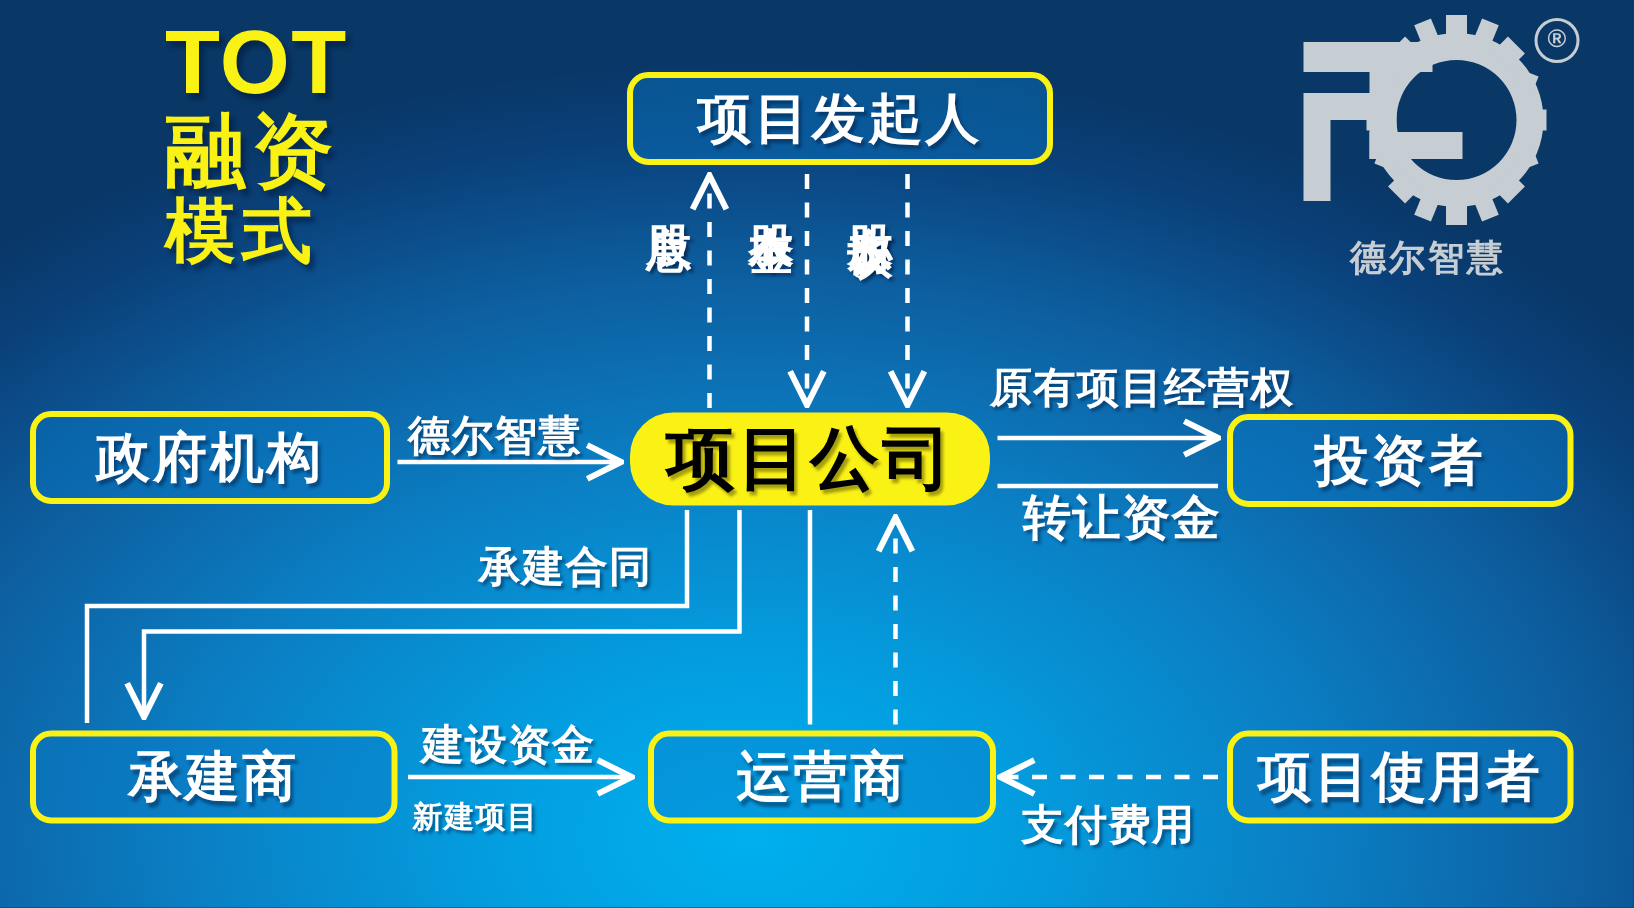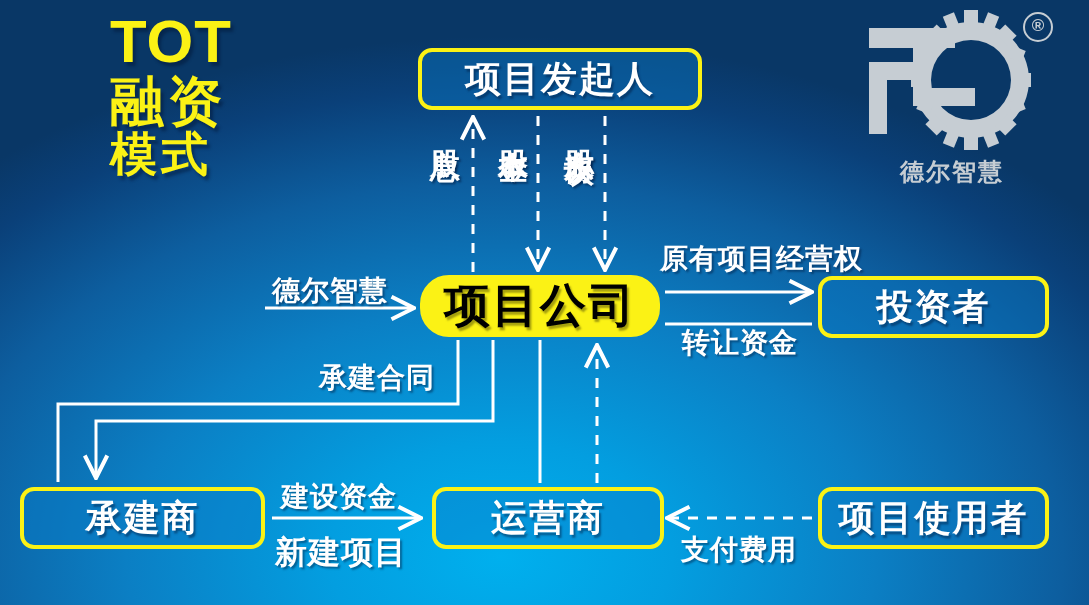--- a/index.html
+++ b/index.html
@@ -145,20 +145,23 @@
 
     <line x1="272" y1="518" x2="421" y2="518" stroke="#ffffff" stroke-width="3" marker-end="url(#ah)"></line>
 
     <line x1="812" y1="518" x2="667" y2="518" stroke="#ffffff" stroke-width="3" stroke-dasharray="10 9" marker-end="url(#ah)"></line>
   </svg>
 
   <div class="node blue" style="left:418px;top:48px;width:284px;height:62px;font-size:36px;">
     <span>项目发起人</span>
   </div>
 
+  <div class="node blue" style="left:20px;top:274px;width:240px;height:62px;font-size:36px;">
+    <span>政府机构</span>
+  </div>
 
   <div class="node yellow" style="left:420px;top:275px;width:240px;height:62px;font-size:46px;border-radius:29px;">
     <span>项目公司</span>
   </div>
 
   <div class="node blue" style="left:818px;top:276px;width:231px;height:62px;font-size:36px;">
     <span>投资者</span>
   </div>
 
   <div class="node blue" style="left:20px;top:487px;width:245px;height:62px;font-size:36px;">
@@ -176,23 +179,23 @@
   <div class="vlbl" style="left:424px;top:125px;font-size:30px;">股息</div>
 
   <div class="vlbl" style="left:492px;top:125px;font-size:30px;">股本金</div>
 
   <div class="vlbl" style="left:558px;top:125px;font-size:30px;">股东协议</div>
 
   <div class="lbl" style="left:272px;top:272px;font-size:28px;">德尔智慧</div>
 
   <div class="lbl" style="left:660px;top:240px;font-size:28px;">原有项目经营权</div>
 
-  <div class="lbl" style="left:682px;top:324px;font-size:28px;text-align:center;">转让资金</div>
+  <div class="lbl" style="left:682px;top:324px;font-size:32px;text-align:center;">转让资金</div>
 
   <div class="lbl" style="left:274px;top:359px;font-size:28px;margin-left:45px;">承建合同</div>
 
   <div class="lbl" style="left:281px;top:434px;font-size:28px;margin-top:44px;">建设资金</div>
 
-  <div class="lbl" style="left:275px;top:531px;font-size:32px;">新建项目</div>
+  <div class="lbl" style="left:275px;top:531px;font-size:20px;">新建项目</div>
 
   <div class="lbl" style="left:681px;top:531px;font-size:28px;">支付费用</div>
 
 </div>
 
 </body></html>

